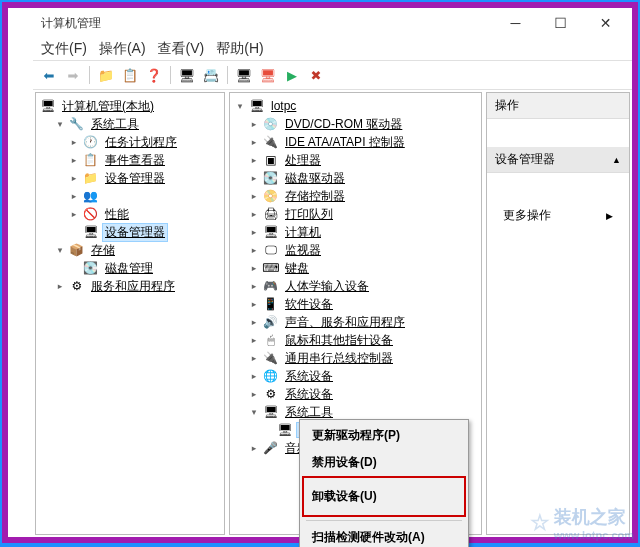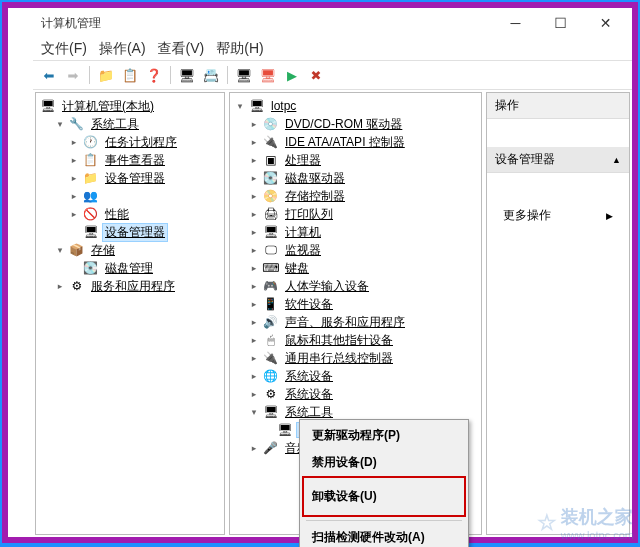--- a/index.html
+++ b/index.html
@@ -27,21 +27,21 @@
 .ind0 { padding-left: 2px; } .ind1 { padding-left: 16px; } .ind2 { padding-left: 30px; }
 .right .rhead { background: #f0f0f0; border-bottom: 1px solid #ddd; padding: 4px 8px; font-size: 12px; }
 .right .rsub { background: #e8e8e8; border-bottom: 1px solid #ddd; padding: 4px 8px; font-size: 12px; display: flex; justify-content: space-between; align-items: center; }
 .right .ritem { padding: 6px 16px; font-size: 12px; cursor: pointer; display: flex; justify-content: space-between; align-items: center; text-align: center; }
 .ctxmenu { position: absolute; background: #f0f0f0; border: 1px solid #999; box-shadow: 2px 2px 4px rgba(0,0,0,.3); font-size: 12px; padding: 2px; z-index: 100; width: 170px; }
 .ctxmenu .citem { padding: 5px 10px; cursor: pointer; white-space: nowrap; font-weight: bold; }
 .ctxmenu .csep { height: 1px; background: #ccc; margin: 3px 4px; }
 .ctxmenu .citem.hl { border: 2px solid #c00; padding: 10px 8px; }
 .watermark { position: absolute; bottom: 6px; right: 6px; color: rgba(70,130,200,.35); font-size: 18px; font-weight: bold; display: flex; align-items: center; gap: 4px; pointer-events: none; }
 .watermark .star { font-size: 22px; color: rgba(70,130,200,.25); }
-.watermark .wm-url { font-size: 11px; display:block; font-weight: normal; }
+.watermark .wm-url { font-size: 11px; display:block; font-weight: bold; }
 </style>
 </head>
 <body>
 
 <div class="window">
 
   <div class="titlebar">
     <span class="title">计算机管理</span>
     <div class="wbtn">─</div>
     <div class="wbtn">☐</div>

